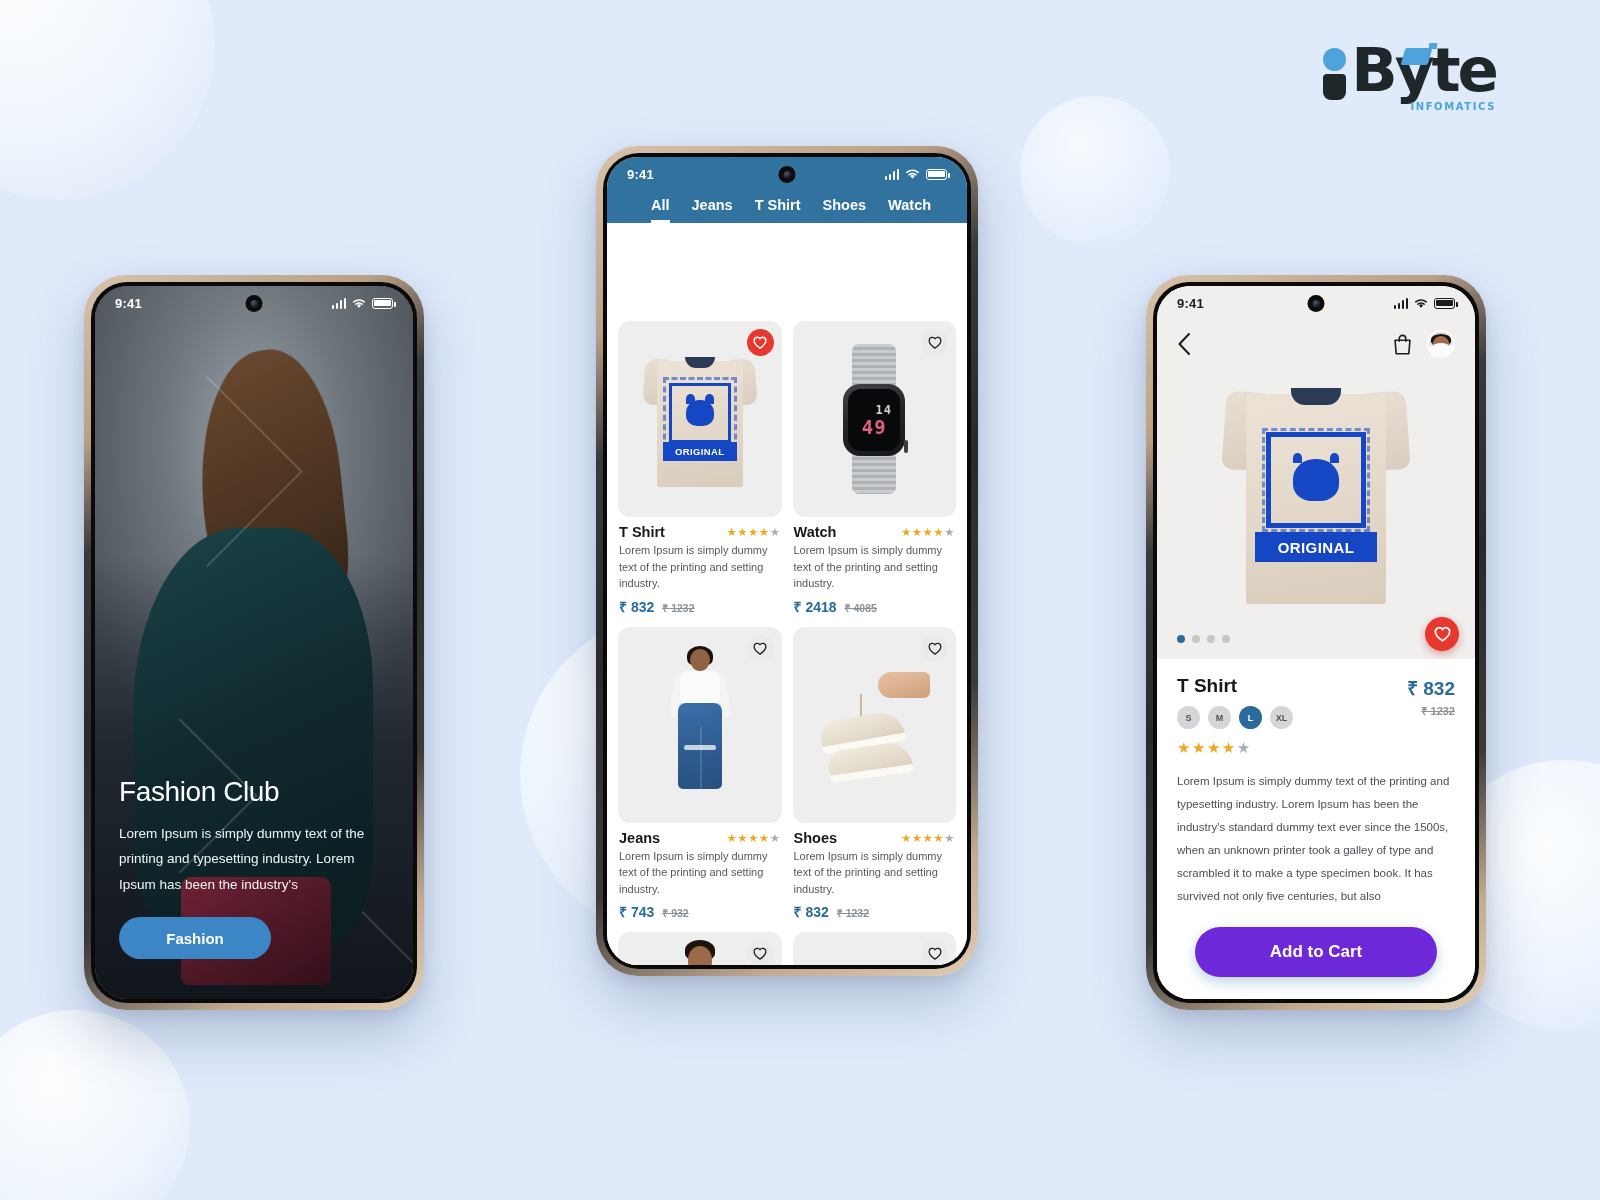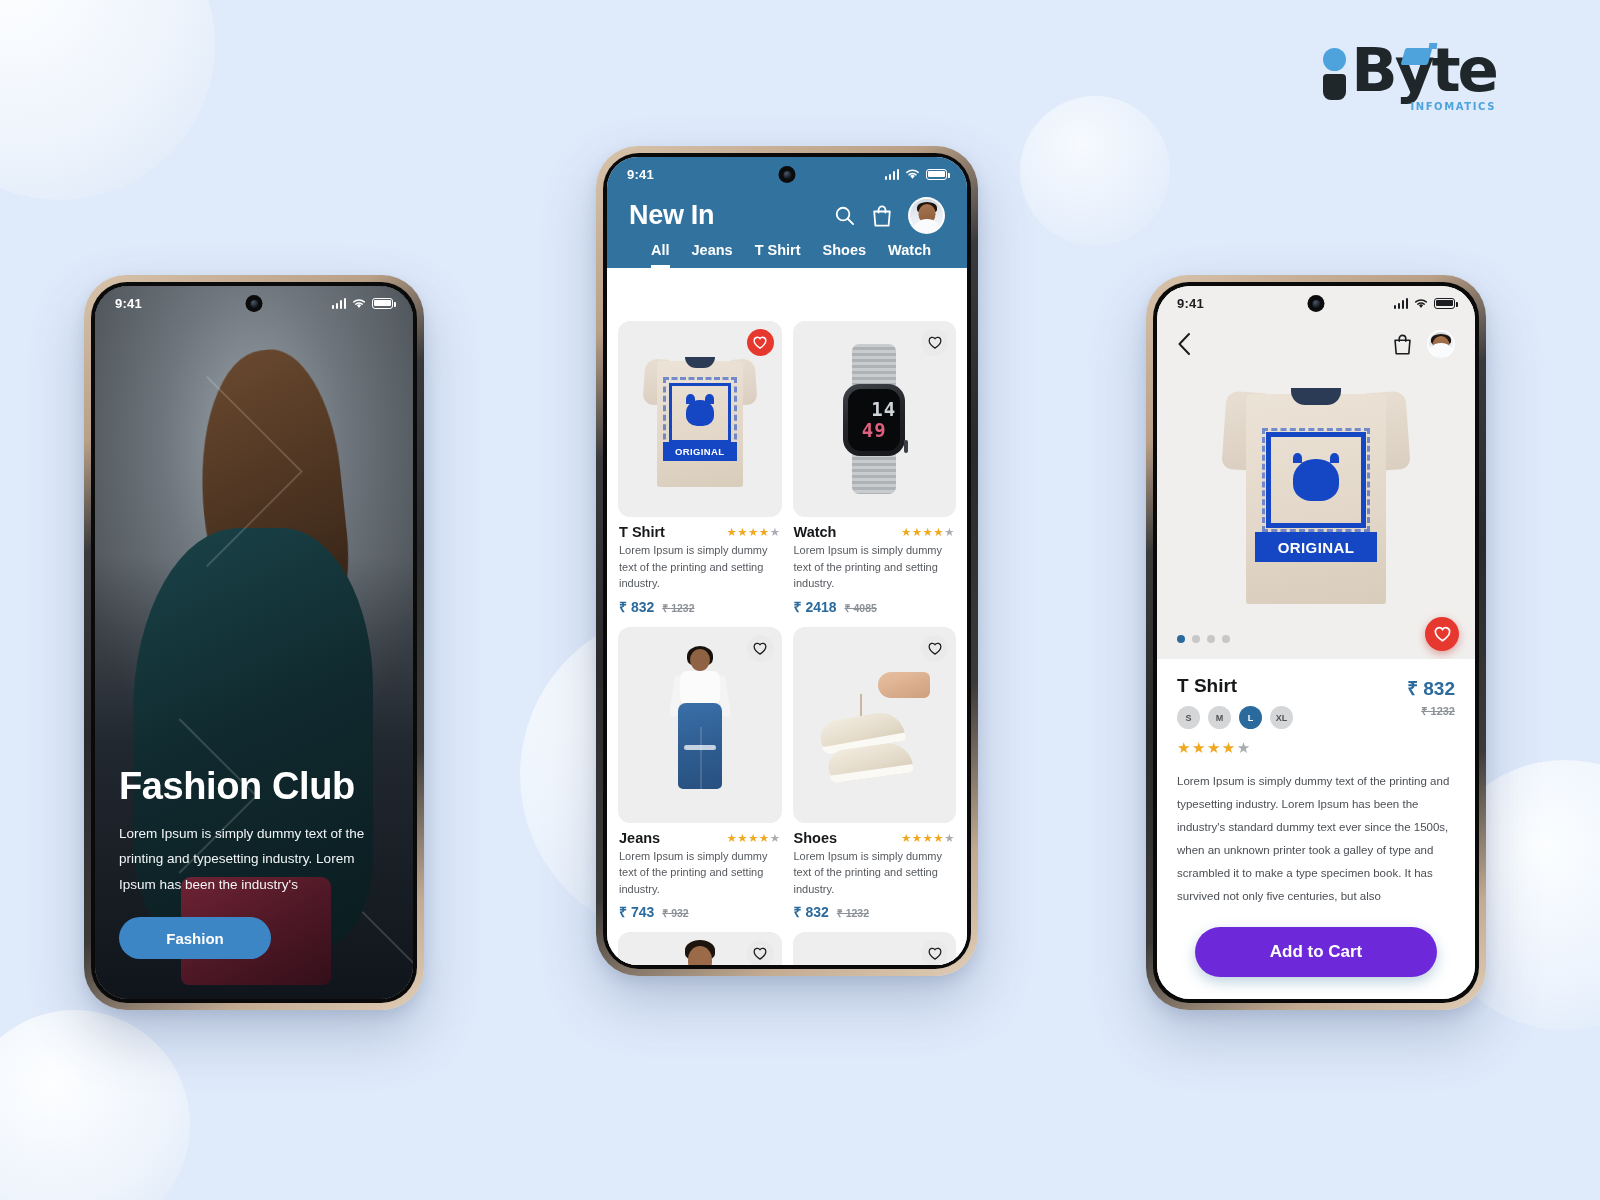--- a/index.html
+++ b/index.html
@@ -84,21 +84,21 @@
     border-radius:44% 38% 22% 26%; }
   .ob-bag { position:absolute; left:27%; bottom:2%; width:150px; height:108px;
     background:linear-gradient(150deg,#6e2334 0%,#4a1624 60%,#330f19 100%);
     border-radius:10px 10px 8px 8px; }
   .ob-arrow { position:absolute; border-left:2.5px solid rgba(255,255,255,.16);
     border-top:2.5px solid rgba(255,255,255,.16); }
   .ob-ar1 { left:45px; top:118px; width:135px; height:135px; transform:rotate(135deg); }
   .ob-ar2 { left:30px; top:455px; width:110px; height:110px; transform:rotate(135deg); }
   .ob-ar3 { left:208px; top:650px; width:120px; height:120px; transform:rotate(135deg); }
   .ob-copy { position:absolute; left:24px; right:24px; bottom:40px; z-index:4; color:#fff; }
-  .ob-title { font-size:38px; font-weight:bold; letter-spacing:-.4px; margin-bottom:13px; }
+  .ob-title { font-size:28px; font-weight:normal; letter-spacing:-.4px; margin-bottom:13px; }
   .ob-desc { font-size:13.5px; line-height:1.88; font-weight:500; color:#f2f5f8; }
   .ob-btn { margin-top:20px; width:152px; height:42px; border-radius:21px;
     background:#3d86c6; color:#fff; font-size:15px; font-weight:bold;
     display:flex; align-items:center; justify-content:center; border:none; cursor:pointer; }
 
   
   .hdr { background:#31729f; padding:40px 22px 0; color:#fff; }
   .hdr-row { display:flex; align-items:center; justify-content:space-between; padding-bottom:8px; }
   .hdr-title { font-size:27px; font-weight:bold; letter-spacing:-.3px; }
   .hdr-icons { display:flex; align-items:center; gap:15px; }
@@ -159,21 +159,21 @@
     justify-content:center; color:#fff; font-size:9.5px; font-weight:bold; letter-spacing:.4px; }
 
   .watch { position:absolute; left:50%; top:50%; transform:translate(-50%,-50%); width:62px; height:150px; }
   .watch-band-t, .watch-band-b { position:absolute; left:9px; width:44px; height:46px;
     background:repeating-linear-gradient(180deg,#c9ccce 0 3px,#aeb2b5 3px 6px); border-radius:7px; }
   .watch-band-t { top:0; } .watch-band-b { bottom:0; }
   .watch-case { position:absolute; left:0; top:40px; width:62px; height:72px; border-radius:17px;
     background:linear-gradient(160deg,#41444a 0%,#24262a 45%,#15171a 100%); }
   .watch-face { position:absolute; inset:5px; border-radius:13px; background:#08090b;
     display:flex; flex-direction:column; align-items:center; justify-content:center; }
-  .watch-h { font-family:"DejaVu Sans Mono", monospace; font-size:19px; font-weight:bold;
+  .watch-h { font-family:"DejaVu Sans Mono", monospace; font-size:12px; font-weight:bold;
     color:#cfd4da; line-height:1; letter-spacing:1px;margin-left:19px; }
   .watch-m { font-family:"DejaVu Sans Mono", monospace; font-size:19px; font-weight:bold;
     color:#e0607f; line-height:1; letter-spacing:1px; margin-top:2px; }
   .watch-crown { position:absolute; right:-3px; top:56px; width:4px; height:13px;
     background:#3a3d42; border-radius:2px; }
 
   .jeans { position:absolute; left:50%; top:50%; transform:translate(-50%,-50%); width:64px; height:152px; }
   .j-head { position:absolute; left:50%; top:0; transform:translateX(-50%); width:20px; height:22px;
     border-radius:50%; background:#8f6243; }
   .j-hair { position:absolute; left:50%; top:-3px; transform:translateX(-50%); width:26px; height:20px;
@@ -320,38 +320,20 @@
                 <path d="M4.4 6.8a6 6 0 0 1 7.2 0" stroke="currentColor" stroke-width="1.7" fill="none" stroke-linecap="round"></path>
               </svg>
           <span class="batt">
                 <i></i>
               </span>
         </span>
       </div>
       <div class="punchhole">
             <i></i>
           </div>
-      <div class="hdr-row">
-        <div class="hdr-title">New In</div>
-        <div class="hdr-icons">
-          <svg width="23" height="23" viewBox="0 0 24 24">
-                <circle cx="10.5" cy="10.5" r="6.6" stroke="#fff" stroke-width="1.9" fill="none"></circle>
-                <path d="M15.4 15.4L21 21" stroke="#fff" stroke-width="1.9" stroke-linecap="round"></path>
-              </svg>
-          <svg width="22" height="24" viewBox="0 0 22 24">
-                <path d="M3.2 7.5h15.6l-1.2 14.2H4.4L3.2 7.5z" stroke="#fff" stroke-width="1.8" fill="none" stroke-linejoin="round"></path>
-                <path d="M7.6 8.6V5.8a3.4 3.4 0 0 1 6.8 0v2.8" stroke="#fff" stroke-width="1.8" fill="none" stroke-linecap="round"></path>
-              </svg>
-          <div class="avatar">
-            <span class="hair"></span>
-            <span class="face"></span>
-            <span class="body"></span>
-          </div>
-        </div>
-      </div>
       <div class="tabs">
         <div class="tab active">All</div>
         <div class="tab">Jeans</div>
         <div class="tab">T Shirt</div>
         <div class="tab">Shoes</div>
         <div class="tab">Watch</div>
 
       </div>
     </div>
 

